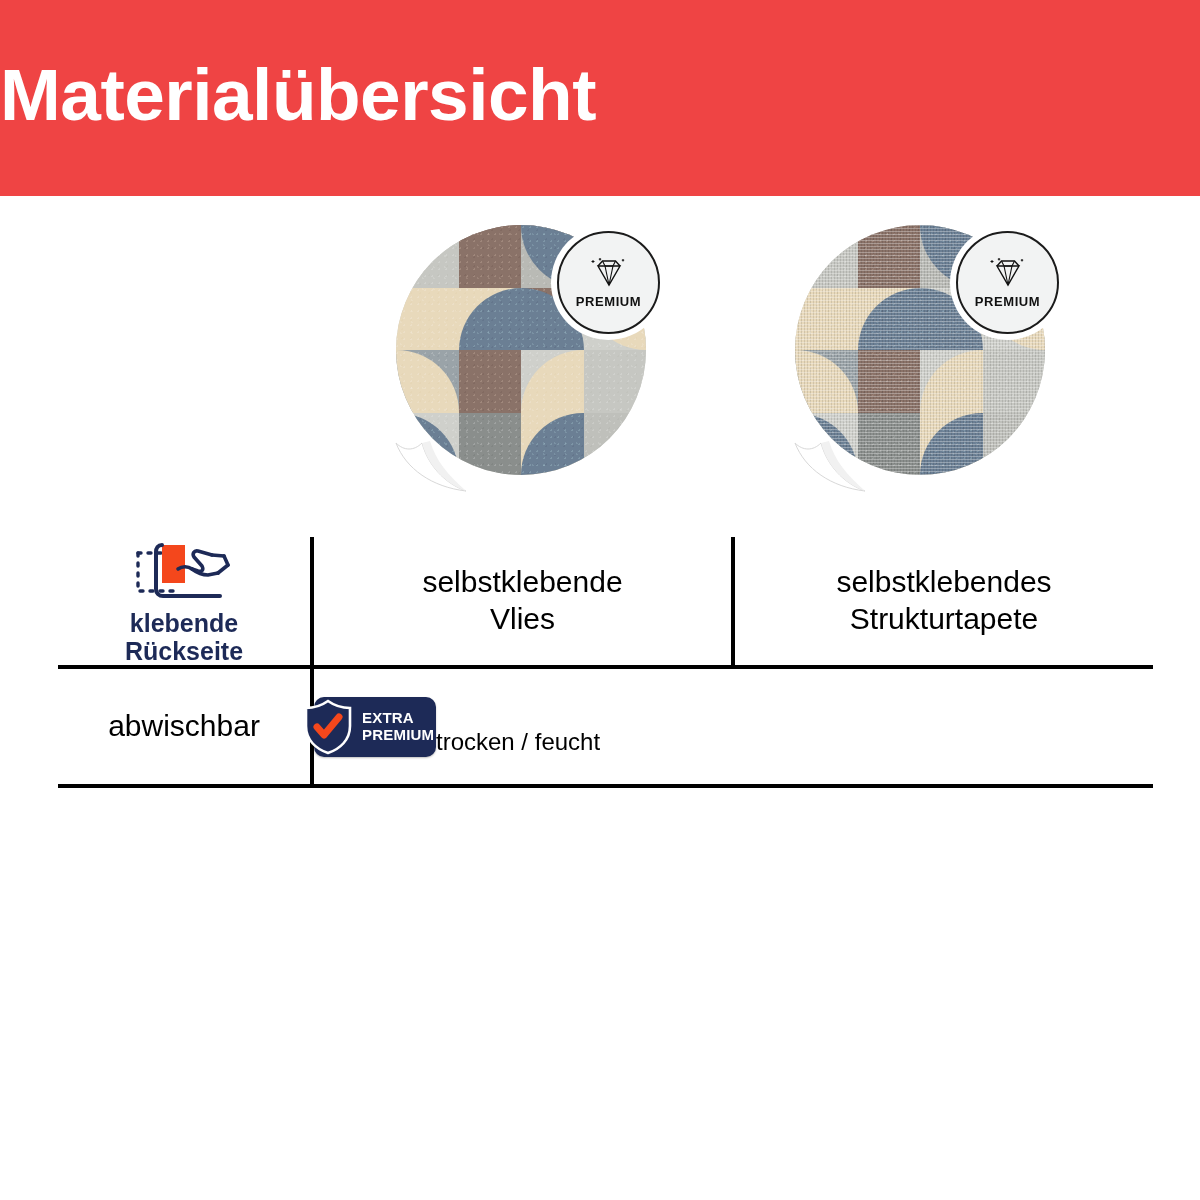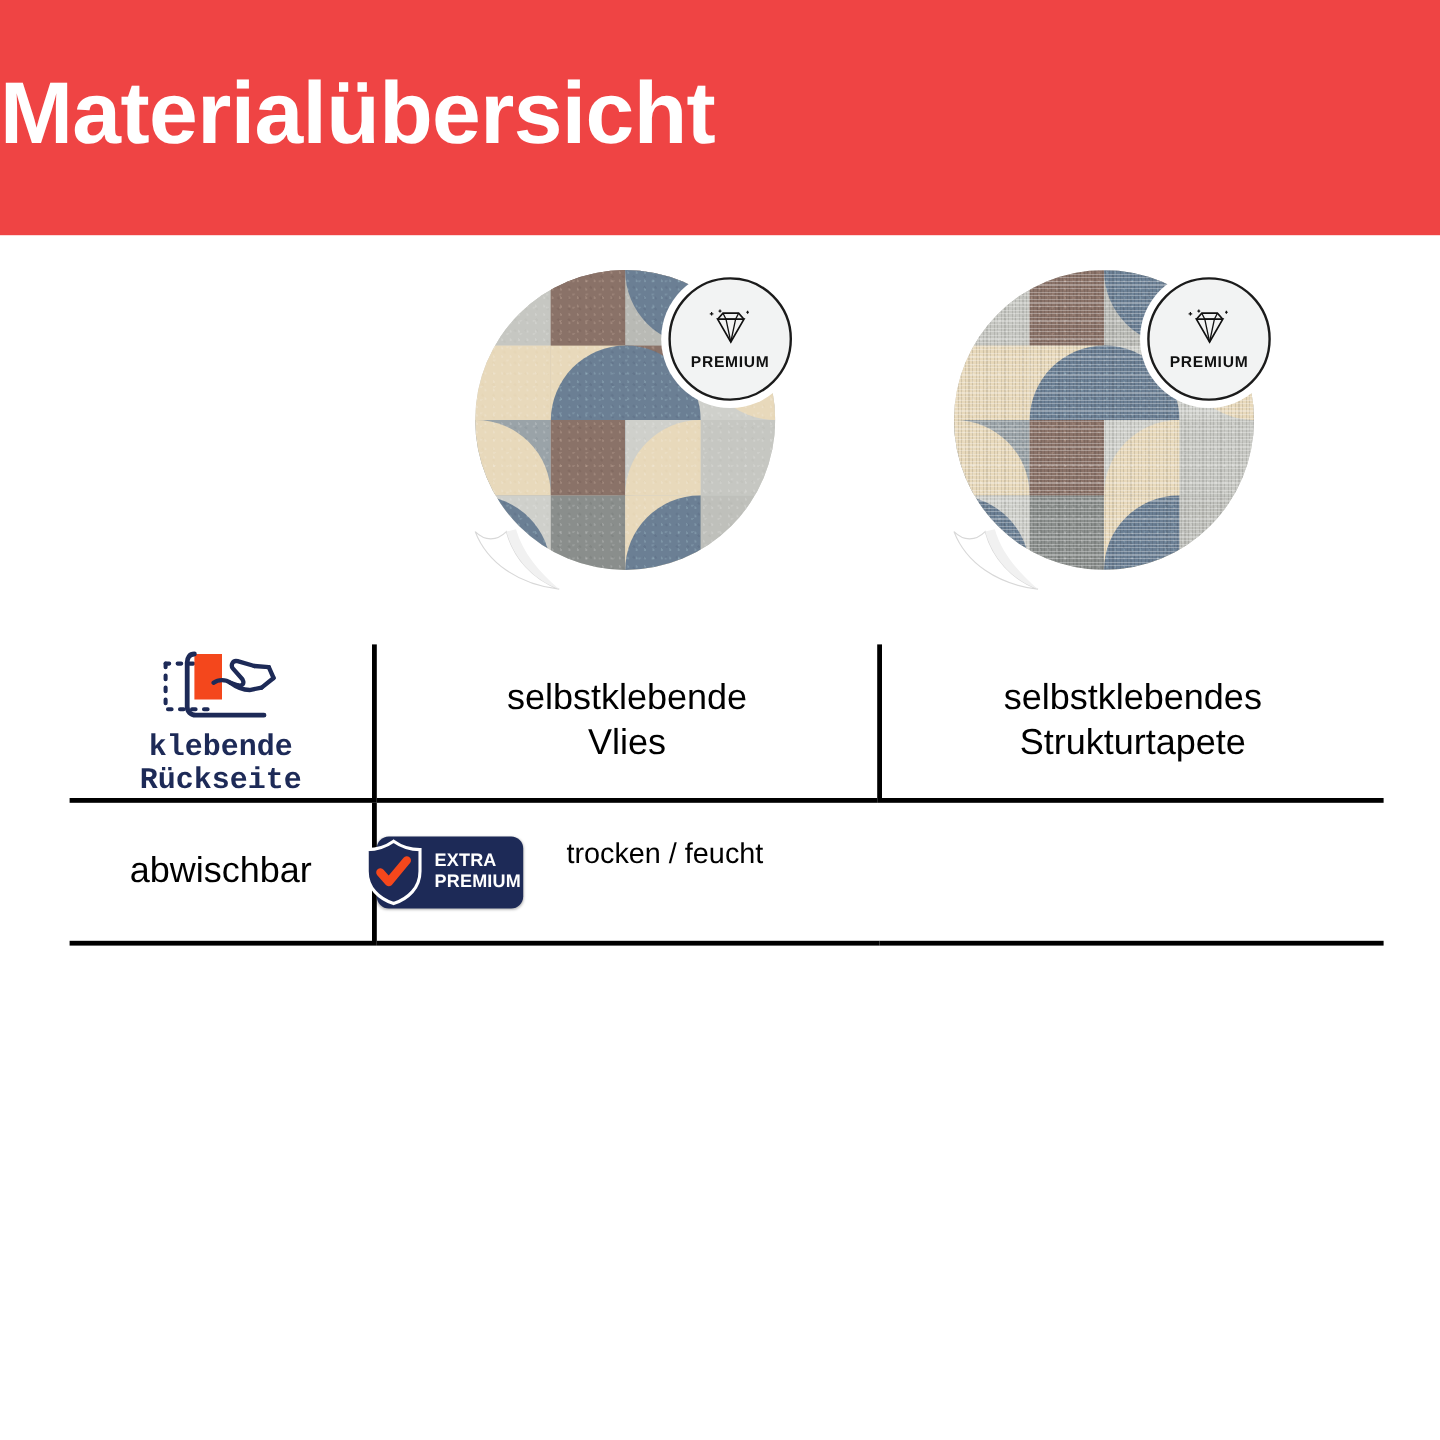--- a/index.html
+++ b/index.html
@@ -131,26 +131,24 @@
   .row-tall td{height:127px;}
   .row-last td{height:115px;}
 
   .adhesive{
     display:flex;flex-direction:column;align-items:center;justify-content:flex-start;
     padding-top:2px;
   }
   .adhesive-label{
     color:#1d2a57;font-weight:bold;font-size:25px;line-height:1.12;text-align:center;
     margin-top:6px;
-    font-family:Liberation Mono, monospace;
   }
 
   .robust-cell{
-    display:flex;align-items:flex-start;justify-content:flex-start;
-    gap:36px;
+    display:flex;align-items:flex-end;justify-content:flex-start;
   }
   .robust-badge{
     position:relative;
     width:122px;height:60px;
     background:#1d2a57;border-radius:10px;
     display:flex;align-items:center;
     box-shadow:0 1px 2px rgba(0,0,0,.25);
   }
   .robust-shield{position:absolute;left:-14px;top:1px;}
   .robust-text{

